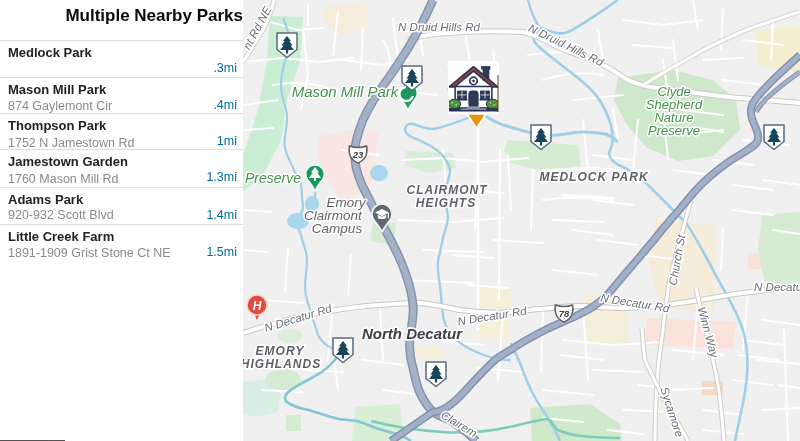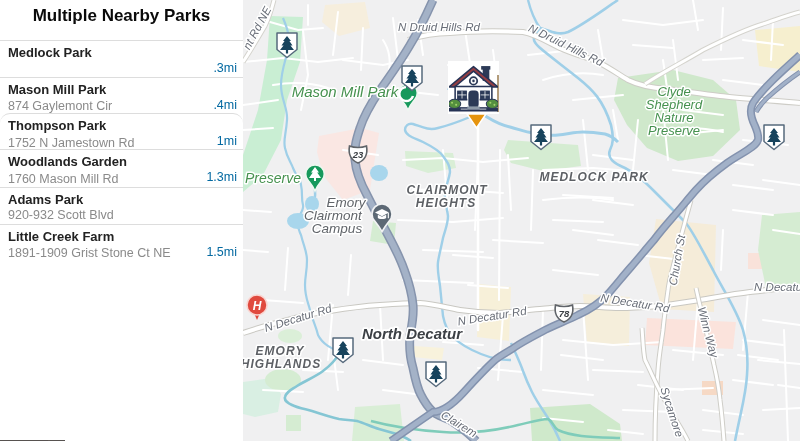--- a/index.html
+++ b/index.html
@@ -1,19 +1,19 @@
 <!DOCTYPE html>
 <html><head>
 <meta charset="utf-8">
 <style>
   html,body{margin:0;padding:0;}
   body{width:800px;height:441px;overflow:hidden;font-family:"Liberation Sans",sans-serif;}
   .page{position:relative;width:800px;height:441px;background:#fff;overflow:hidden;}
   .sidebar{position:absolute;left:0;top:0;width:243px;height:441px;background:#fff;}
-  .sb-title{position:absolute;left:0;top:6px;width:243px;text-align:center;font-size:17px;font-weight:bold;color:#0a0a0a;}
+  .sb-title{position:absolute;left:0;top:6px;width:243px;text-align:right;font-size:17px;font-weight:bold;color:#0a0a0a;}
   .row{position:absolute;left:0;width:243px;border-top:1px solid #ddd;}
   .pname{position:absolute;left:8px;top:4px;font-size:13px;font-weight:bold;color:#222;}
   .paddr{position:absolute;left:8px;top:20px;font-size:12.5px;color:#8a8a8a;margin-top:38px;}
   .pdist{position:absolute;right:6px;top:20px;font-size:12.5px;color:#0369a1;}
   .mapwrap{position:absolute;left:243px;top:0;width:557px;height:441px;font-style:italic;}
   .logo{position:absolute;left:0;top:440px;width:65px;height:21px;background:#15803d;overflow:hidden;}
 </style>
 </head>
 <body>
 <div class="page">
@@ -27,33 +27,33 @@
       <div class="paddr">874 Gaylemont Cir</div>
       <div class="pdist">.3mi</div>
     </div>
 
     <div class="row" style="top:77px;height:36px;">
       <div class="pname">Mason Mill Park</div>
       <div class="paddr">1752 N Jamestown Rd</div>
       <div class="pdist">.4mi</div>
     </div>
 
-    <div class="row" style="top:113px;height:36px;border-radius:10px;">
+    <div class="row" style="top:113px;height:36px;">
       <div class="pname">Thompson Park</div>
       <div class="paddr">1760 Mason Mill Rd</div>
       <div class="pdist">1mi</div>
     </div>
 
     <div class="row" style="top:149px;height:38px;">
-      <div class="pname">Woodlands Garden</div>
+      <div class="pname">Jamestown Garden</div>
       <div class="paddr">920-932 Scott Blvd</div>
       <div class="pdist">1.3mi</div>
     </div>
 
-    <div class="row" style="top:187px;height:37px;padding-left:47px;">
+    <div class="row" style="top:187px;height:37px;">
       <div class="pname">Adams Park</div>
       <div class="paddr">1891-1909 Grist Stone Ct NE</div>
       <div class="pdist">1.4mi</div>
     </div>
 
     <div class="row" style="top:224px;height:37px;">
       <div class="pname">Little Creek Farm</div>
       <div class="pdist">1.5mi</div>
     </div>
   </div>

